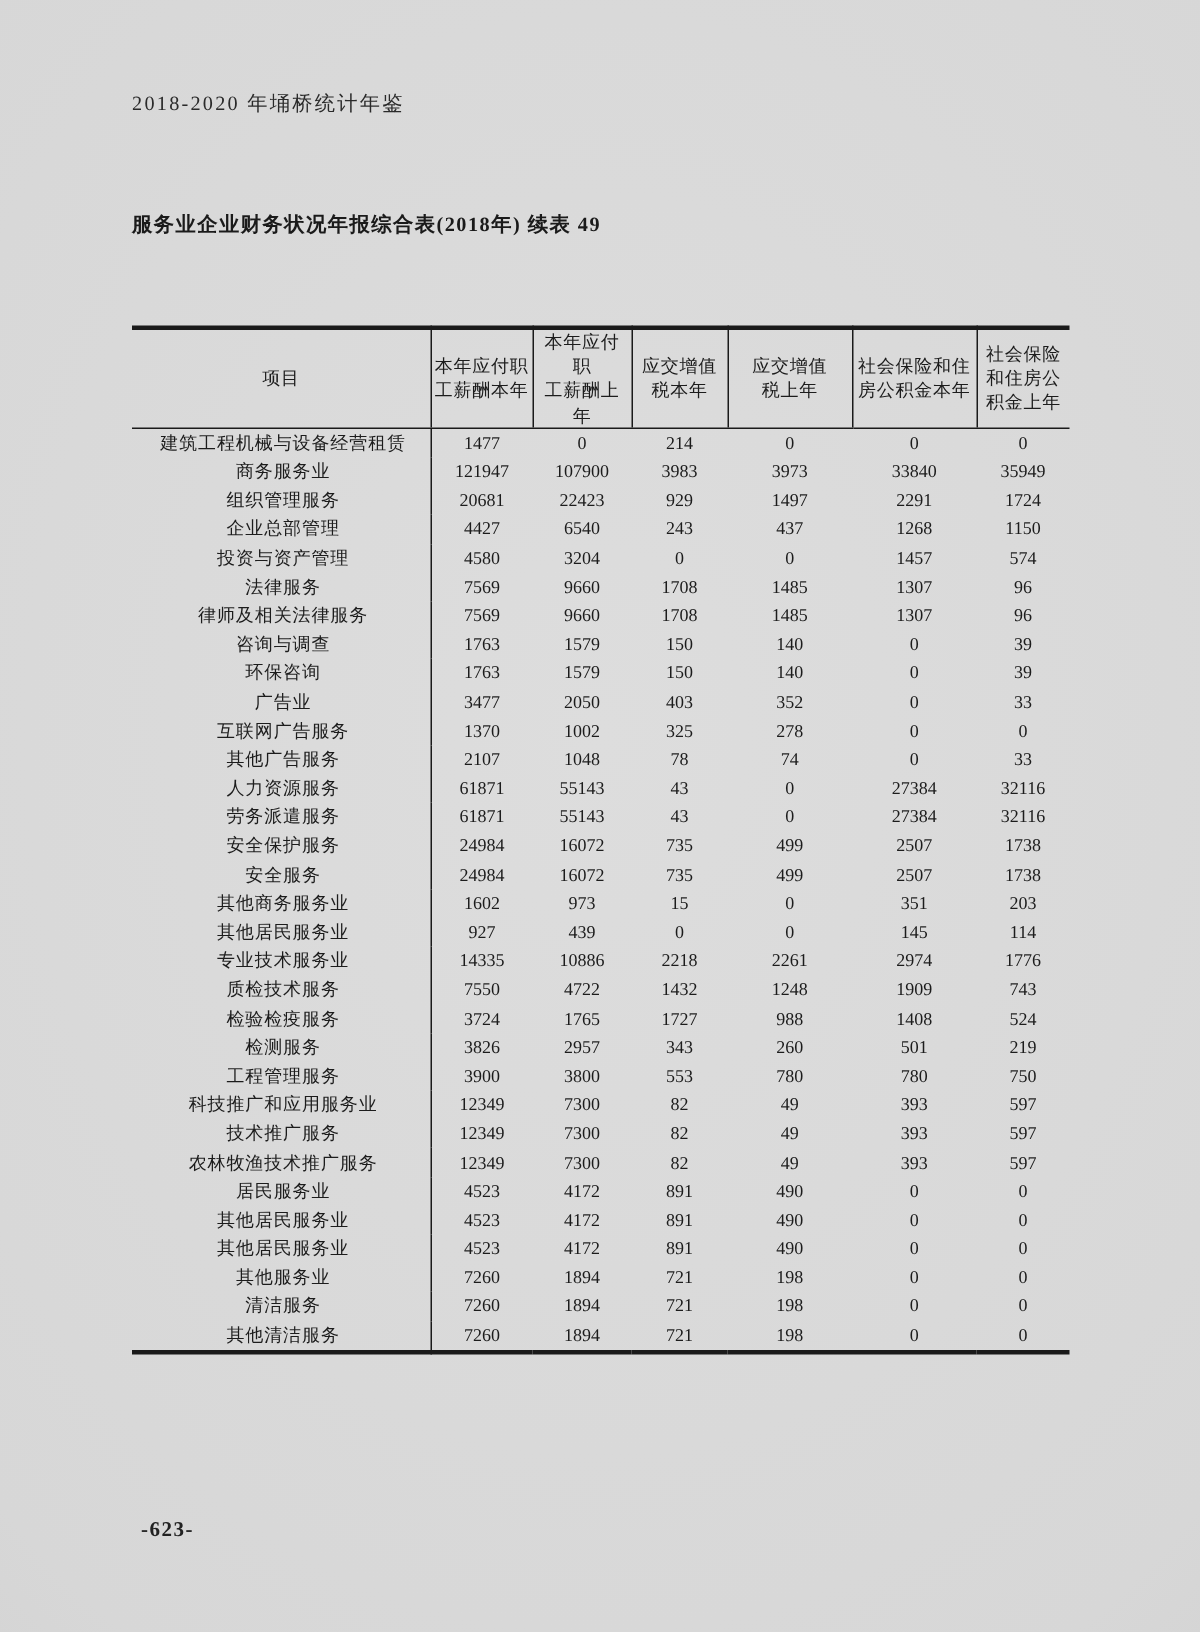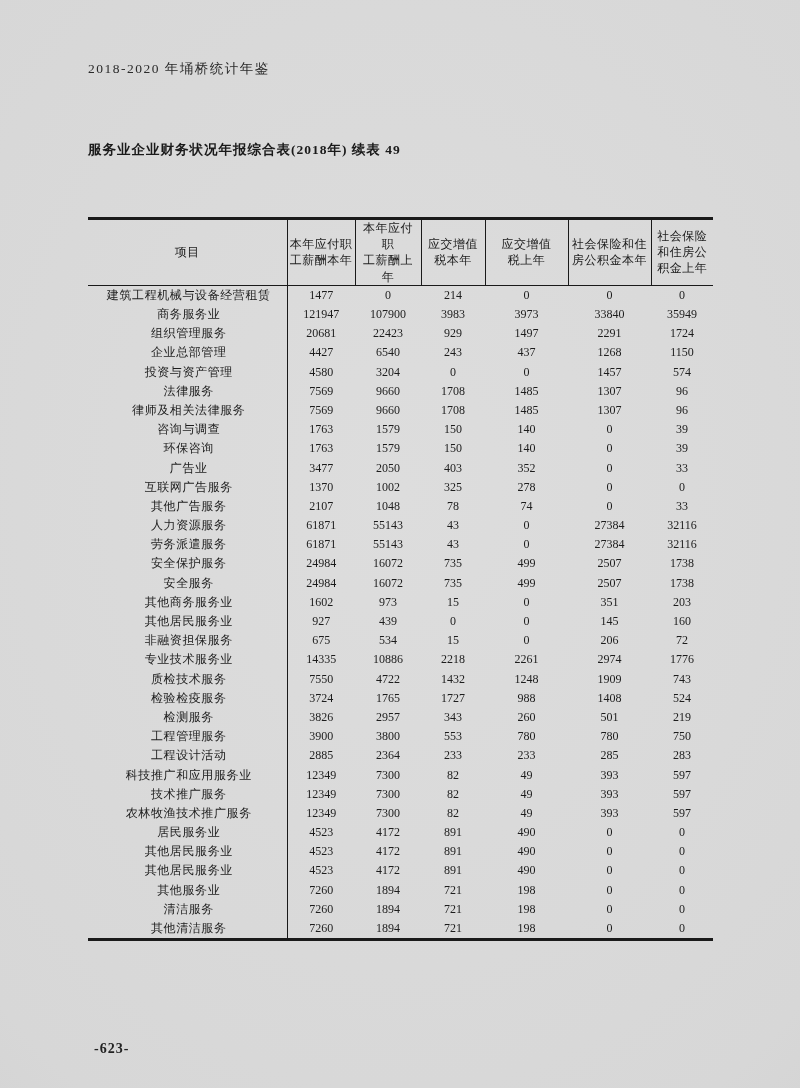--- a/index.html
+++ b/index.html
@@ -42,21 +42,21 @@
   tbody td{
     height:19.2px;font-size:12px;padding:0;
     text-align:center;vertical-align:middle;color:#1c1c1c;
   }
   tbody td.item{
     text-align:center;padding-left:3px;letter-spacing:0.6px;
     border-right:1.2px solid #1a1a1a;
     white-space:nowrap;overflow:hidden;
   }
   .page-number{
-    position:absolute;left:94px;top:1041px;
+    position:absolute;left:94px;top:1013px;
     font-size:14px;font-weight:bold;letter-spacing:1px;color:#222;
   }
 </style>
 </head>
 <body>
 
 <div class="page">
   <div class="book-header">2018-2020 年埇桥统计年鉴</div>
   <div class="table-title">服务业企业财务状况年报综合表(2018年) 续表 49</div>
 
@@ -242,30 +242,21 @@
           <td class="num">351</td>
           <td class="num">203</td>
         </tr>
         <tr>
           <td class="item">其他居民服务业</td>
           <td class="num">927</td>
           <td class="num">439</td>
           <td class="num">0</td>
           <td class="num">0</td>
           <td class="num">145</td>
-          <td class="num">160</td>
-        </tr>
-        <tr>
-          <td class="item">非融资担保服务</td>
-          <td class="num">675</td>
-          <td class="num">534</td>
-          <td class="num">15</td>
-          <td class="num">0</td>
-          <td class="num">206</td>
-          <td class="num">72</td>
+          <td class="num">114</td>
         </tr>
         <tr>
           <td class="item">专业技术服务业</td>
           <td class="num">14335</td>
           <td class="num">10886</td>
           <td class="num">2218</td>
           <td class="num">2261</td>
           <td class="num">2974</td>
           <td class="num">1776</td>
         </tr>
@@ -299,29 +290,20 @@
         <tr>
           <td class="item">工程管理服务</td>
           <td class="num">3900</td>
           <td class="num">3800</td>
           <td class="num">553</td>
           <td class="num">780</td>
           <td class="num">780</td>
           <td class="num">750</td>
         </tr>
         <tr>
-          <td class="item">工程设计活动</td>
-          <td class="num">2885</td>
-          <td class="num">2364</td>
-          <td class="num">233</td>
-          <td class="num">233</td>
-          <td class="num">285</td>
-          <td class="num">283</td>
-        </tr>
-        <tr>
           <td class="item">科技推广和应用服务业</td>
           <td class="num">12349</td>
           <td class="num">7300</td>
           <td class="num">82</td>
           <td class="num">49</td>
           <td class="num">393</td>
           <td class="num">597</td>
         </tr>
         <tr>
           <td class="item">技术推广服务</td>

